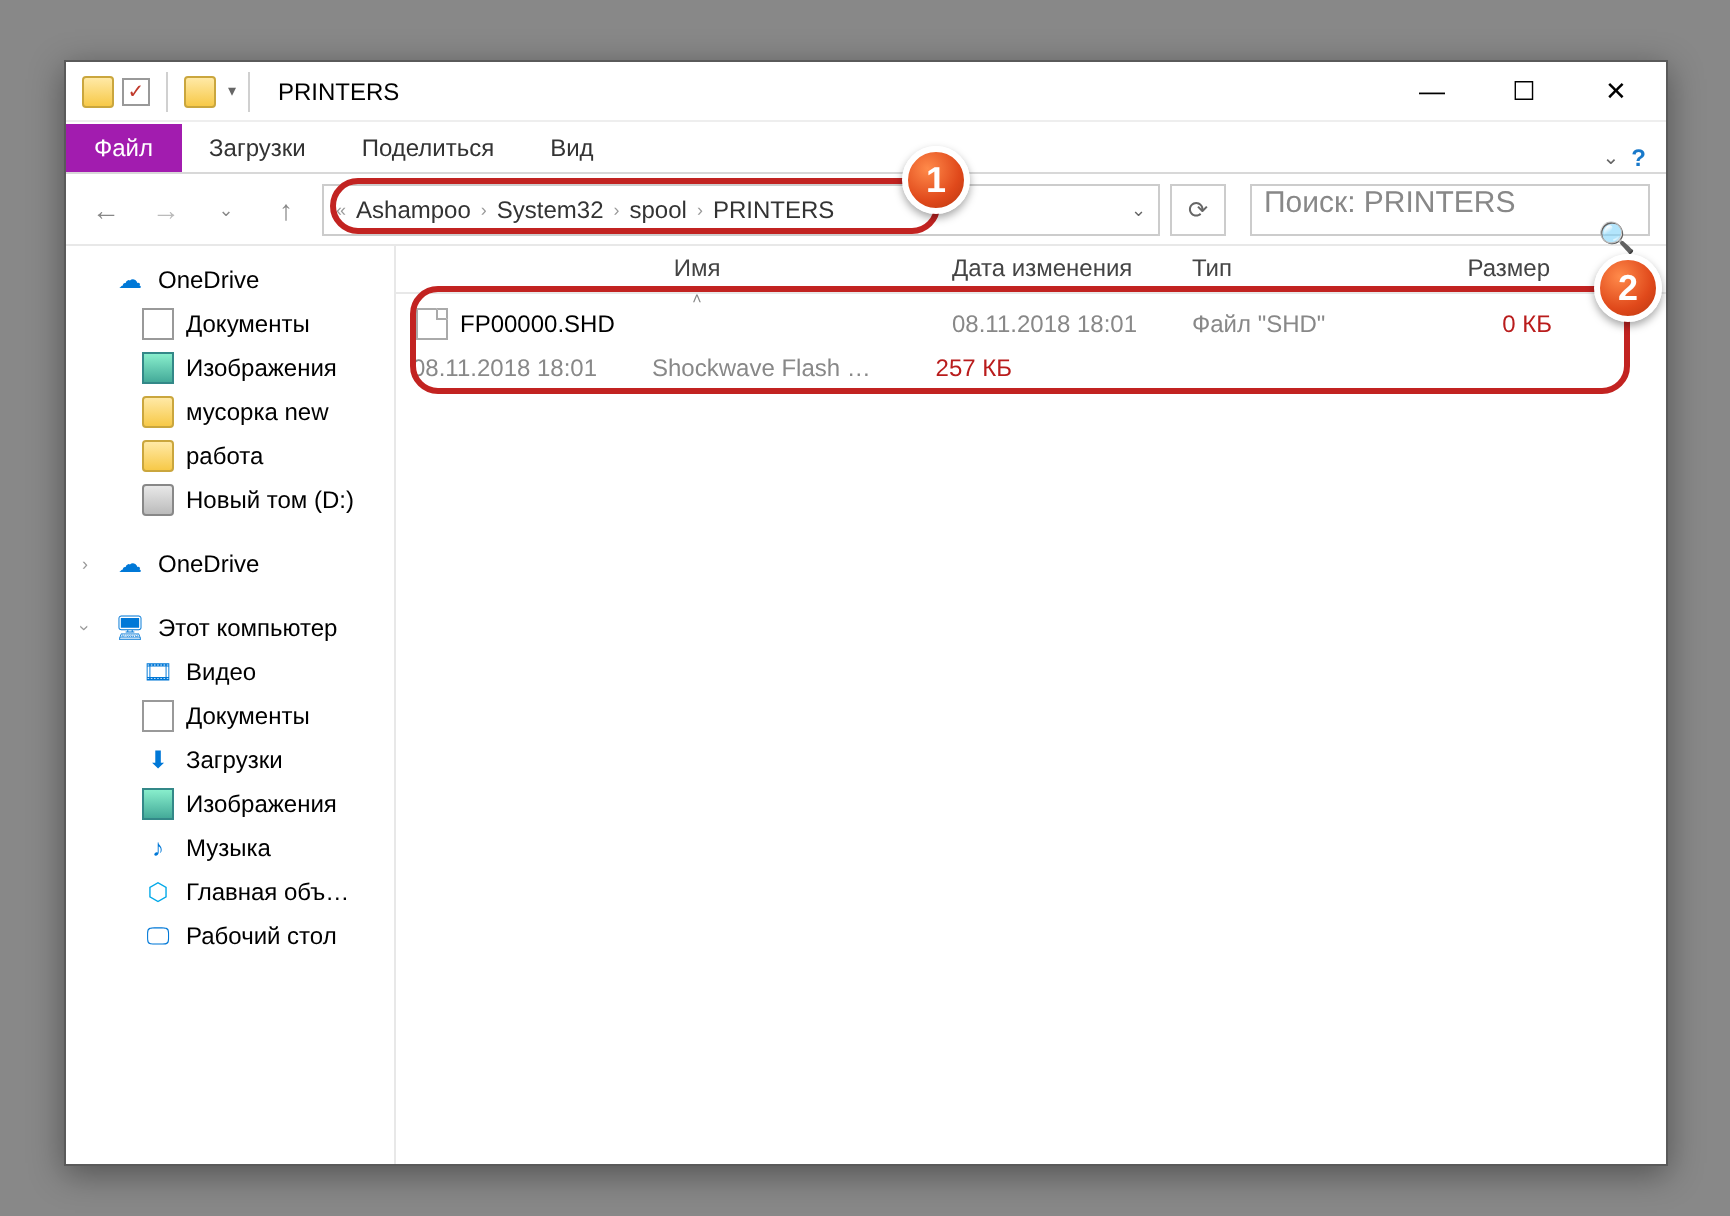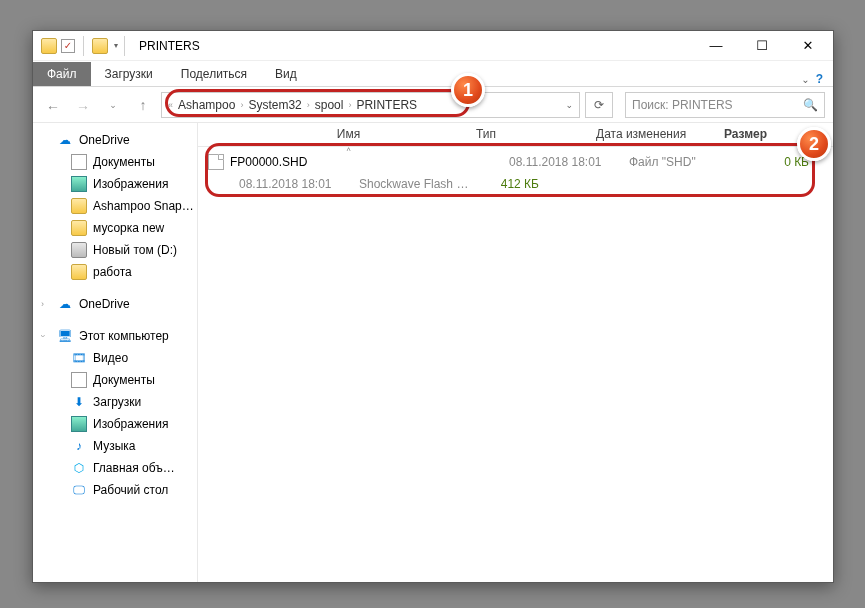--- a/index.html
+++ b/index.html
@@ -14,34 +14,34 @@
 .titlebar .qat .check { width: 14px; height: 14px; border:1px solid #999; display:flex;align-items:center;justify-content:center;color:#c0392b;font-size:10px;}
 .titlebar .qat .divider { height: 20px; border-left: 1px solid #d0d0d0; margin: 0 4px; }
 .titlebar .title { margin-left: 8px; font-size: 12px; }
 .titlebar .spacer { flex: 1; }
 .titlebar .winbtns { display: flex; }
 .titlebar .winbtn { width: 46px; height: 30px; display: flex; align-items: center; justify-content: center; font-size: 13px; }
 
 
 .ribbon-tabs { height: 26px; display: flex; align-items: flex-end; border-bottom: 1px solid #d8d8d8; font-size: 12px; }
 .ribbon-tabs .tab { padding: 5px 14px; color: #333; }
-.ribbon-tabs .tab.active { background: #737373; color: #fff; }
+.ribbon-tabs .tab.active { background: #a21caf; color: #fff; }
 .ribbon-tabs .ribbon-right { margin-left: auto; display: flex; align-items: center; gap: 6px; padding-right: 10px; color: #666; }
 .ribbon-tabs .help { color:#1979ca; font-weight:bold; }
 
 
 .navrow { height: 36px; display: flex; align-items: center; gap: 6px; padding: 0 8px; border-bottom: 1px solid #e8e8e8; }
 .navbtn { width: 24px; height: 24px; display: flex; align-items: center; justify-content: center; color: #888; font-size: 14px; }
 .navbtn.forward { color:#bbb; }
 .addrbar { flex: 1; height: 26px; border: 1px solid #ccc; display: flex; align-items: center; padding: 0 6px; gap: 2px; font-size: 12px; color: #333; position: relative; }
 .addrbar .crumb { padding: 2px 3px; }
 .addrbar .sep { color: #999; font-size: 9px; }
 .addrbar .spacer { flex: 1; }
 .refreshbtn { width: 28px; height: 26px; border: 1px solid #ccc; margin-left: -1px; display:flex;align-items:center;justify-content:center;color:#666; }
-.searchbox { width: 200px; height: 26px; border: 1px solid #ccc; margin-left: 6px; display: flex; align-items: center; padding: 0 6px; color: #888; font-size: 12px; }
+.searchbox { width: 200px; height: 26px; border: 1px solid #ccc; margin-left: 6px; display: flex; align-items: flex-start; padding: 0 6px; color: #888; font-size: 15px; flex-direction: column; }
 .searchbox .sicon { margin-left: auto; }
 
 
 .body { flex: 1; display: flex; min-height: 0; }
 .sidebar { width: 165px; border-right: 1px solid #e8e8e8; overflow: hidden; padding: 6px 0; }
 .tree-item { display: flex; align-items: center; gap: 6px; padding: 3px 4px 3px 24px; white-space: nowrap; font-size: 12px; }
 .tree-item.selected { background: #d6e8f7; }
 .tree-item .ico { width: 16px; height: 16px; display:flex;align-items:center;justify-content:center; flex-shrink:0; }
 .tree-item .chev { position: absolute; margin-left: -16px; color:#999; font-size:9px; }
 .ico-folder { background: linear-gradient(#ffe9a6,#f7c948); border:1px solid #caa63d; border-radius:2px; }
@@ -56,28 +56,28 @@
 .ico-cube { color:#00a8e8; }
 .ico-desk { color:#0078d7; }
 .tree-spacer { height: 10px; }
 
 .content { flex: 1; display: flex; flex-direction: column; overflow: hidden; position: relative; }
 .columns { display: flex; height: 24px; border-bottom: 1px solid #e8e8e8; font-size: 12px; color: #444; }
 .col { padding: 4px 8px; border-right: 1px solid transparent; }
 .col-name { width: 270px; padding-left: 40px; display:flex; align-items:center; gap:4px;flex-direction:column;}
 .col-date { width: 120px; }
 .col-type { width: 120px; }
-.col-size { width: 80px; text-align:center; padding-right:12px;font-weight:bold; }
+.col-size { width: 80px; text-align:right; padding-right:12px; }
 
 .filelist { padding: 4px 0; }
 .row { display: flex; height: 22px; align-items: center; font-size: 12px; }
 .row .c-name { width: 270px; padding-left: 10px; display: flex; align-items: center; gap: 6px; }
-.row .c-date { width: 120px; color: #888; padding-left:8px;margin-left:33px;}
+.row .c-date { width: 120px; color: #888; padding-left:8px;}
 .row .c-type { width: 120px; color: #888; padding-left:8px;}
-.row .c-size { width: 80px; text-align: right; color: #4d7c0f; padding-right:12px;}
+.row .c-size { width: 80px; text-align: right; color: #b91c1c; padding-right:12px;}
 .file-ico { width: 16px; height: 16px; background:#fff; border:1px solid #aaa; position:relative; }
 .file-ico::after{ content:""; position:absolute; top:-1px; right:-1px; width:5px; height:5px; background:#fff; border-left:1px solid #aaa; border-bottom:1px solid #aaa; clip-path:polygon(0 0,100% 100%,0 100%);}
 
 
 .status { height: 24px; border-top: 1px solid #e4e4e4; display: flex; align-items: center; padding: 0 10px; font-size: 12px; color: #555; }
 .status .right { margin-left: auto; display:flex; gap:2px;}
 .status .viewbtn { width:22px; height:18px; border:1px solid #ccc; display:flex;align-items:center;justify-content:center;font-size:10px;color:#666;}
 .status .viewbtn.active{ background:#cde6f7; border-color:#7ab; }
 
 
@@ -151,33 +151,29 @@
       <div class="tree-item" style="padding-left:38px;">
           <span class="ico ico-doc"></span>
           <span>Документы</span>
         </div>
       <div class="tree-item" style="padding-left:38px;">
           <span class="ico ico-img"></span>
           <span>Изображения</span>
         </div>
       <div class="tree-item" style="padding-left:38px;">
           <span class="ico ico-folder"></span>
-          <span>Ashampoo Snap…</span>
+          <span>мусорка new</span>
         </div>
       <div class="tree-item" style="padding-left:38px;">
           <span class="ico ico-folder"></span>
-          <span>мусорка new</span>
+          <span>работа</span>
         </div>
       <div class="tree-item" style="padding-left:38px;">
           <span class="ico ico-drive"></span>
           <span>Новый том (D:)</span>
-        </div>
-      <div class="tree-item" style="padding-left:38px;">
-          <span class="ico ico-folder"></span>
-          <span>работа</span>
         </div>
       <div class="tree-spacer"></div>
       <div class="tree-item">
           <span class="chev">›</span>
           <span class="ico ico-cloud">☁</span>
           <span>OneDrive</span>
         </div>
       <div class="tree-spacer"></div>
       <div class="tree-item">
           <span class="chev" style="transform:rotate(90deg);display:inline-block;">›</span>
@@ -213,38 +209,38 @@
           <span>Рабочий стол</span>
         </div>
     </div>
 
     <div class="content">
       <div class="columns">
         <div class="col col-name">
             <span>Имя</span>
             <span style="font-size:8px;color:#888;">˄</span>
           </div>
+        <div class="col col-date">Дата изменения</div>
         <div class="col col-type">Тип</div>
-        <div class="col col-date">Дата изменения</div>
         <div class="col col-size">Размер</div>
       </div>
       <div class="filelist">
         <div class="row">
           <div class="c-name">
               <span class="file-ico"></span>
               <span>FP00000.SHD</span>
             </div>
           <div class="c-date">08.11.2018 18:01</div>
           <div class="c-type">Файл "SHD"</div>
           <div class="c-size">0 КБ</div>
         </div>
         <div class="row">
           <div class="c-date">08.11.2018 18:01</div>
           <div class="c-type">Shockwave Flash …</div>
-          <div class="c-size">412 КБ</div>
+          <div class="c-size">257 КБ</div>
         </div>
       </div>
     </div>
   </div>
 
 
   <div class="ann-ring" style="left:132px; top:58px; width:305px; height:28px;"></div>
   <div class="ann-badge" style="left:418px; top:42px;">
       <span>1</span>
     </div>

